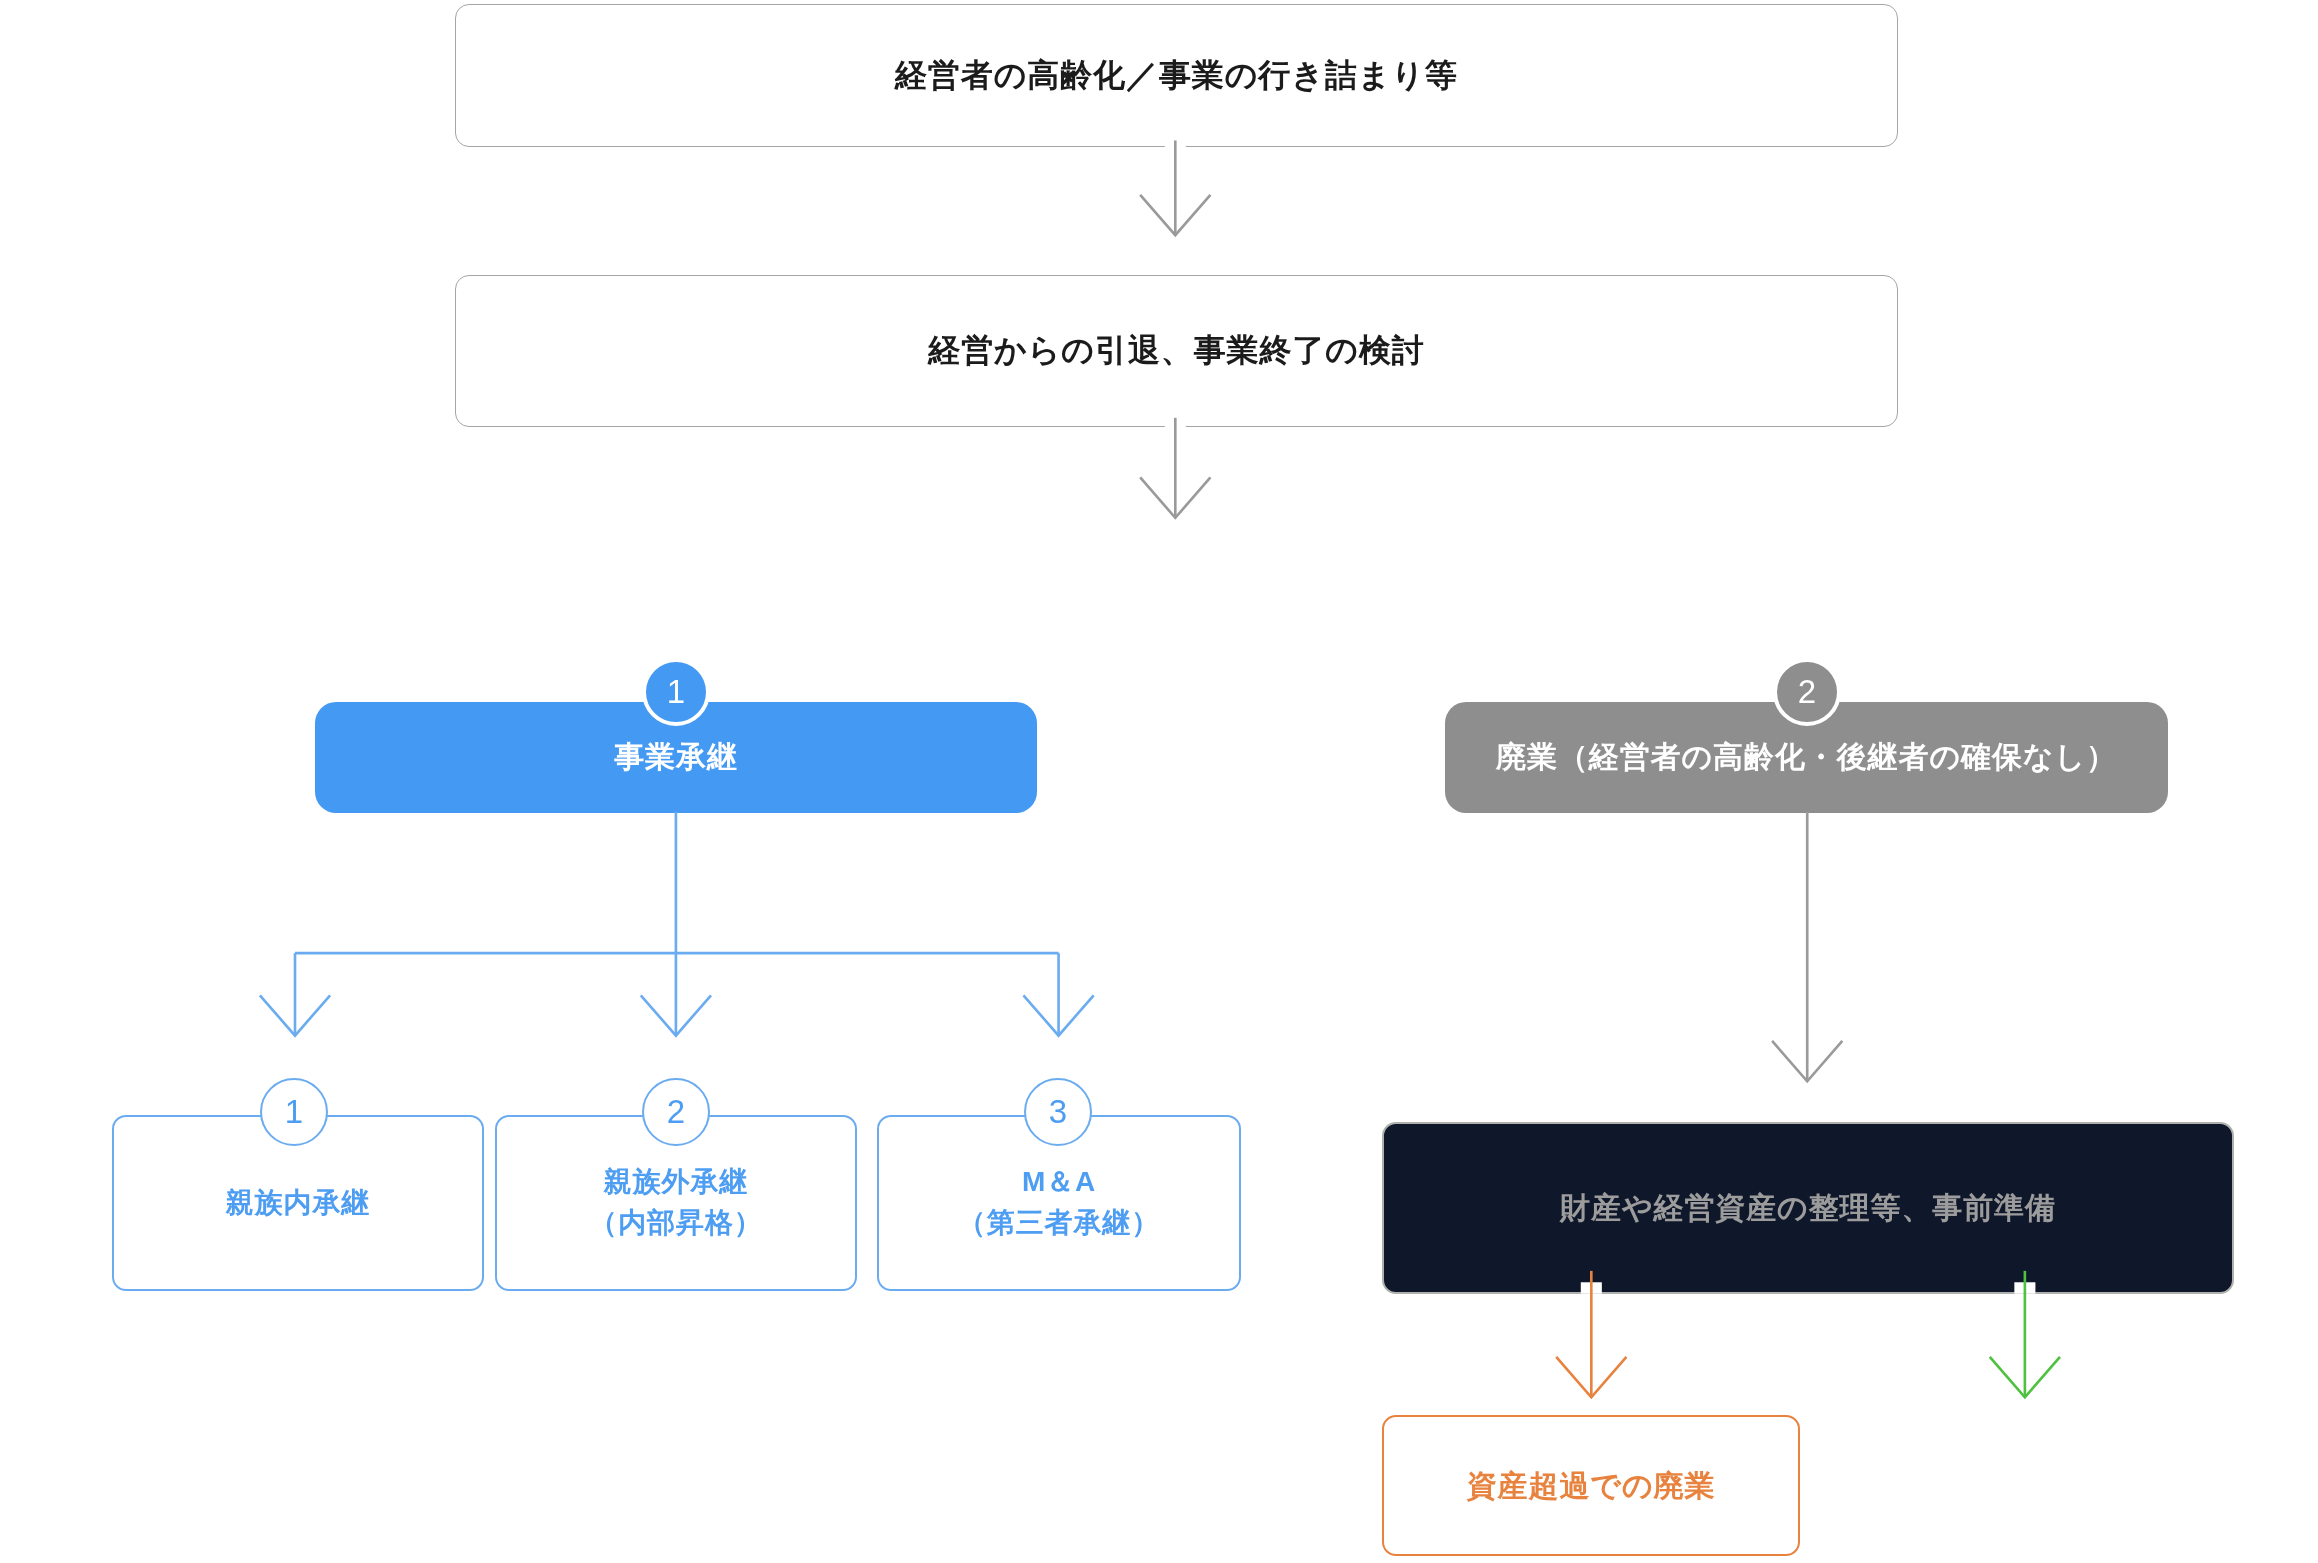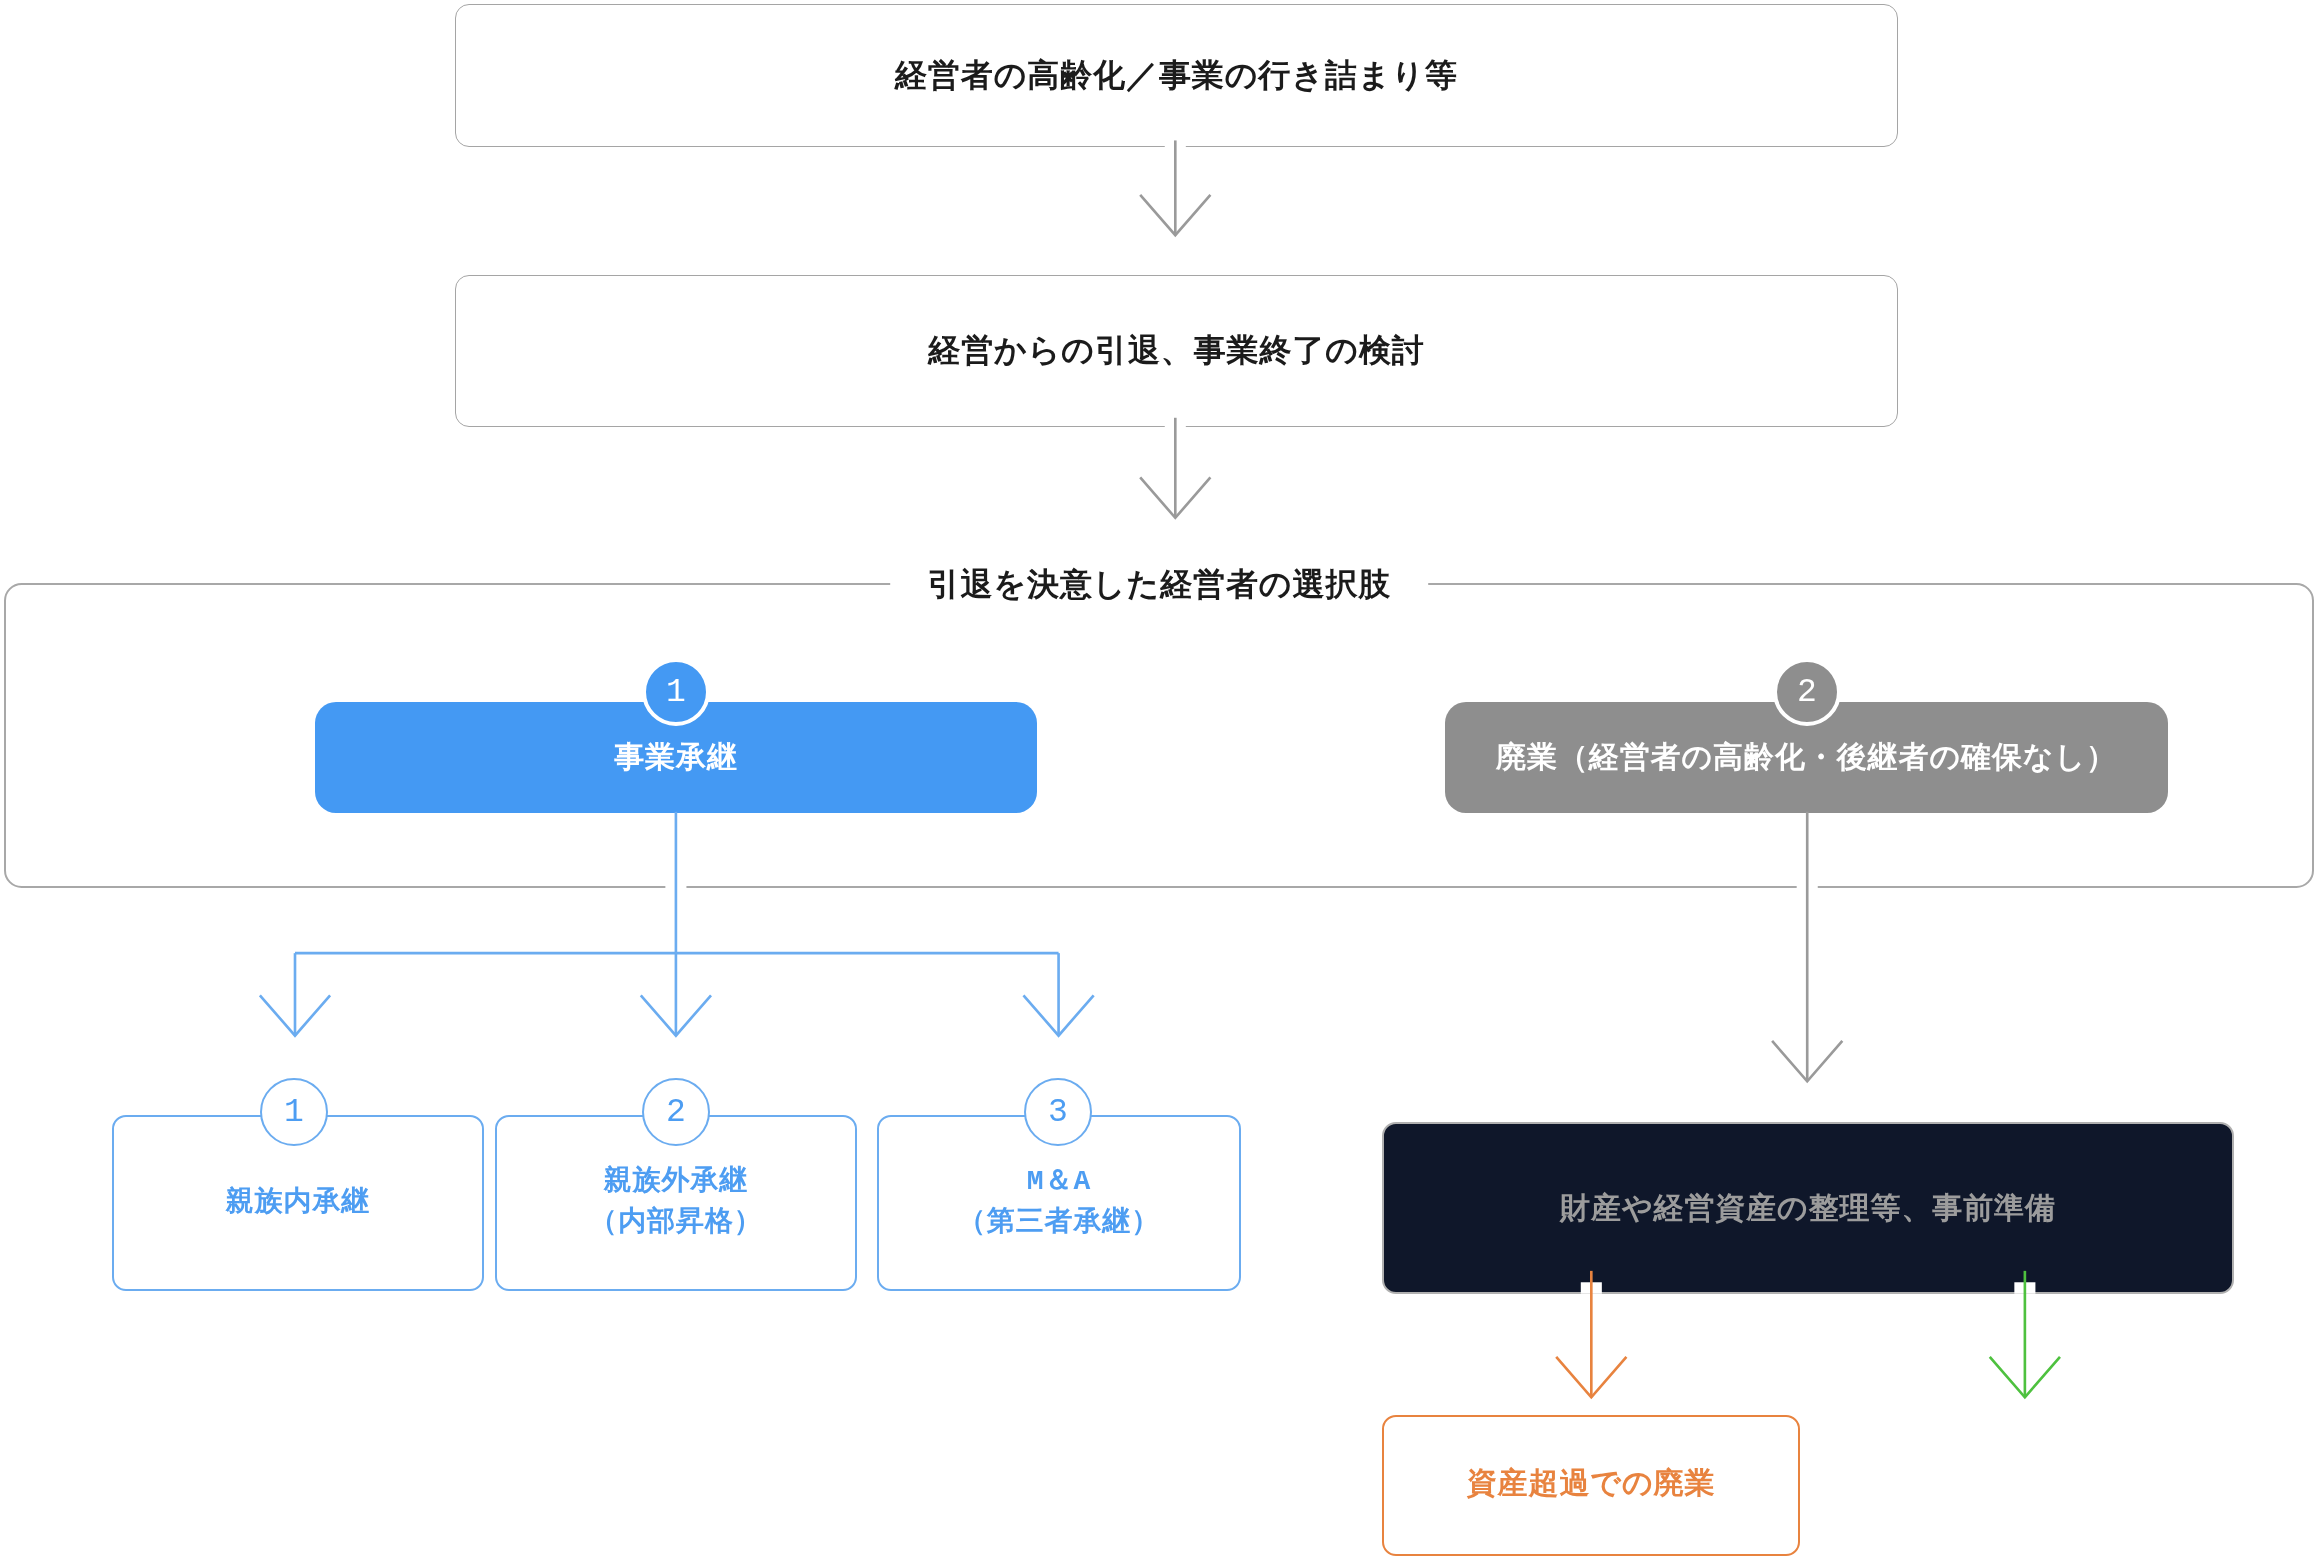--- a/index.html
+++ b/index.html
@@ -1,18 +1,18 @@
 <!DOCTYPE html>
 <html style="font-size:14px"><head>
 <meta charset="utf-8">
 <style>
   html,body{margin:0;padding:0;background:#fff;}
   .stage{
     position:relative;width:2319px;height:1564px;background:#ffffff;
-    font-family:Liberation Mono, monospace;
+    font-family:Liberation Sans, sans-serif;
     color:#1b1b1b;
   }
   .abs{position:absolute;box-sizing:border-box;}
   .box{
     display:flex;align-items:center;justify-content:center;text-align:center;
     background:#fff;border:1.8px solid #a5a5a5;border-radius:14px;
     font-weight:bold;font-size:32px;letter-spacing:0.9px;white-space:pre-line;
   }
   .section{
     border:2.6px solid #a8a8a8;border-radius:17.6px;background:#fff;
@@ -61,23 +61,20 @@
 <div class="stage">
 
   <div class="box abs" style="left:455px;top:4.4px;width:1443px;height:143px;">
     <span>経営者の高齢化／事業の行き詰まり等</span>
   </div>
 
   <div class="box abs" style="left:455px;top:275px;width:1443px;height:152px;">
     <span>経営からの引退、事業終了の検討</span>
   </div>
 
-  <div class="section abs" style="left:4.4px;top:583px;width:2310px;height:305px;">
-    <div class="section-title">引退を決意した経営者の選択肢</div>
-  </div>
 
   <div class="pill blue abs" style="left:315px;top:702px;width:722px;height:111px;">
     <span>事業承継</span>
   </div>
   <div class="badge solid-blue abs" style="left:642px;top:658px;">
     <span>1</span>
   </div>
 
   <div class="pill gray abs" style="left:1445px;top:702px;width:723px;height:111px;">
     <span>廃業（経営者の高齢化・後継者の確保なし）</span>

